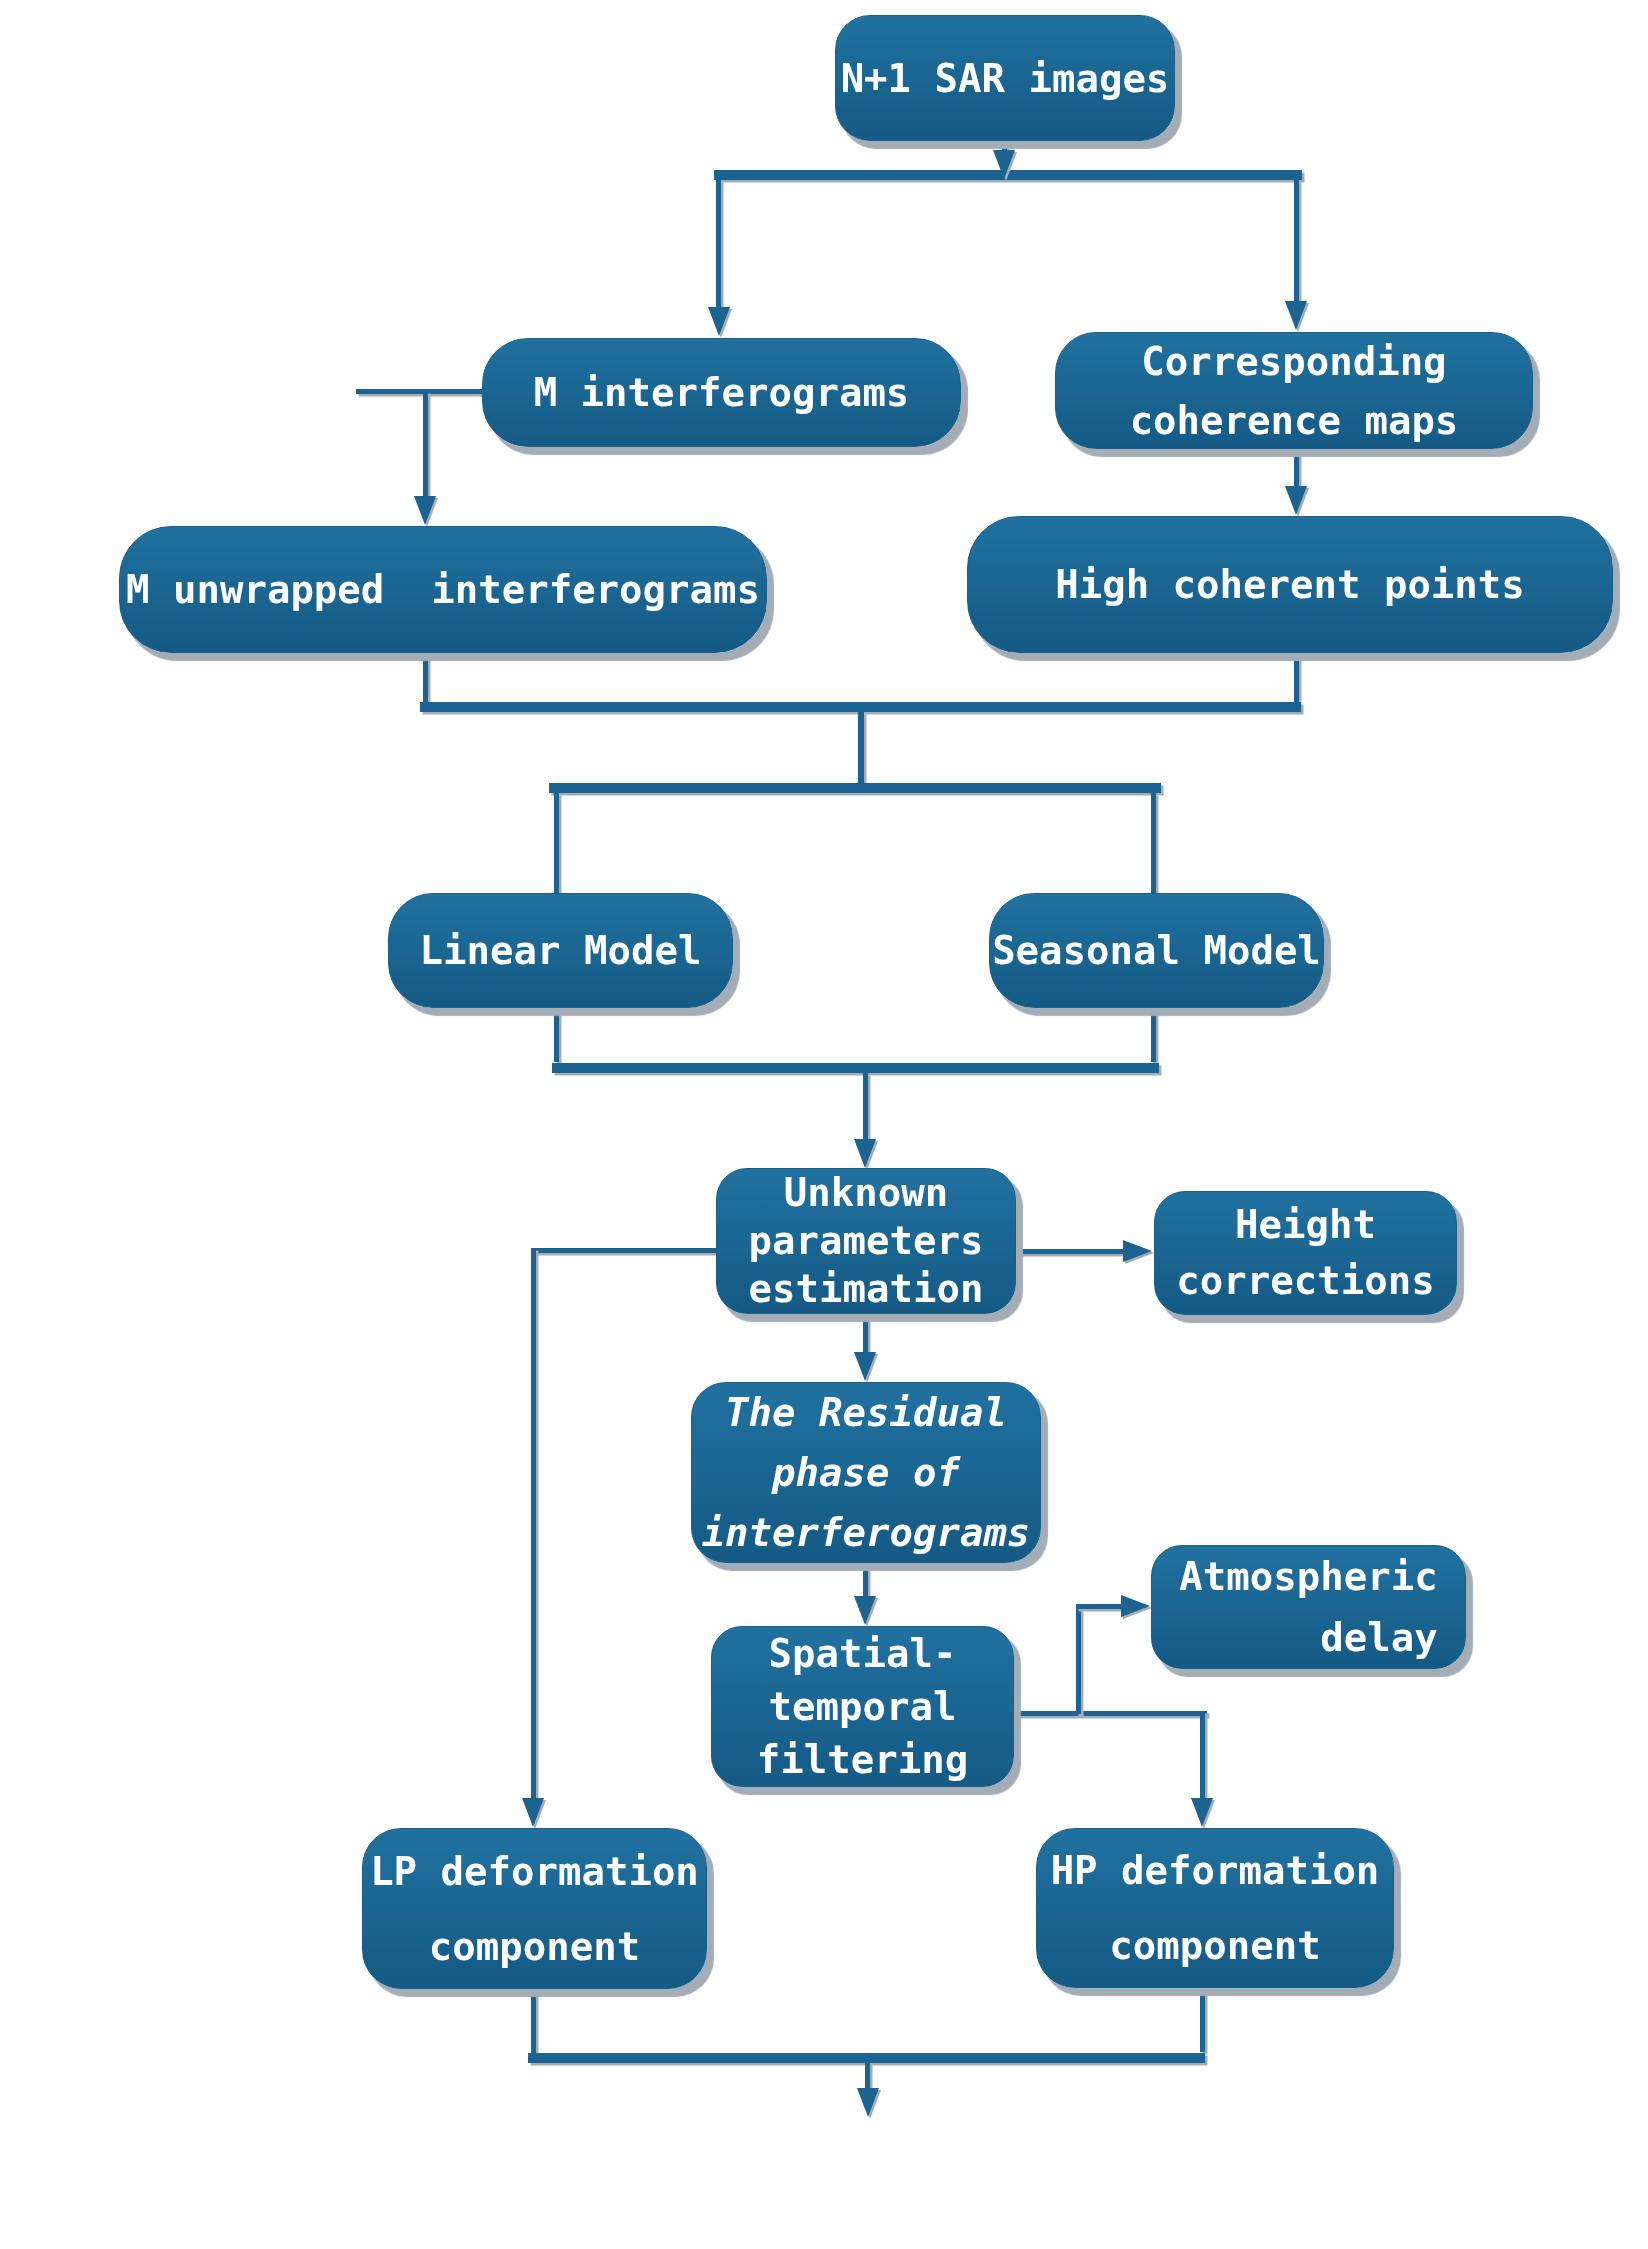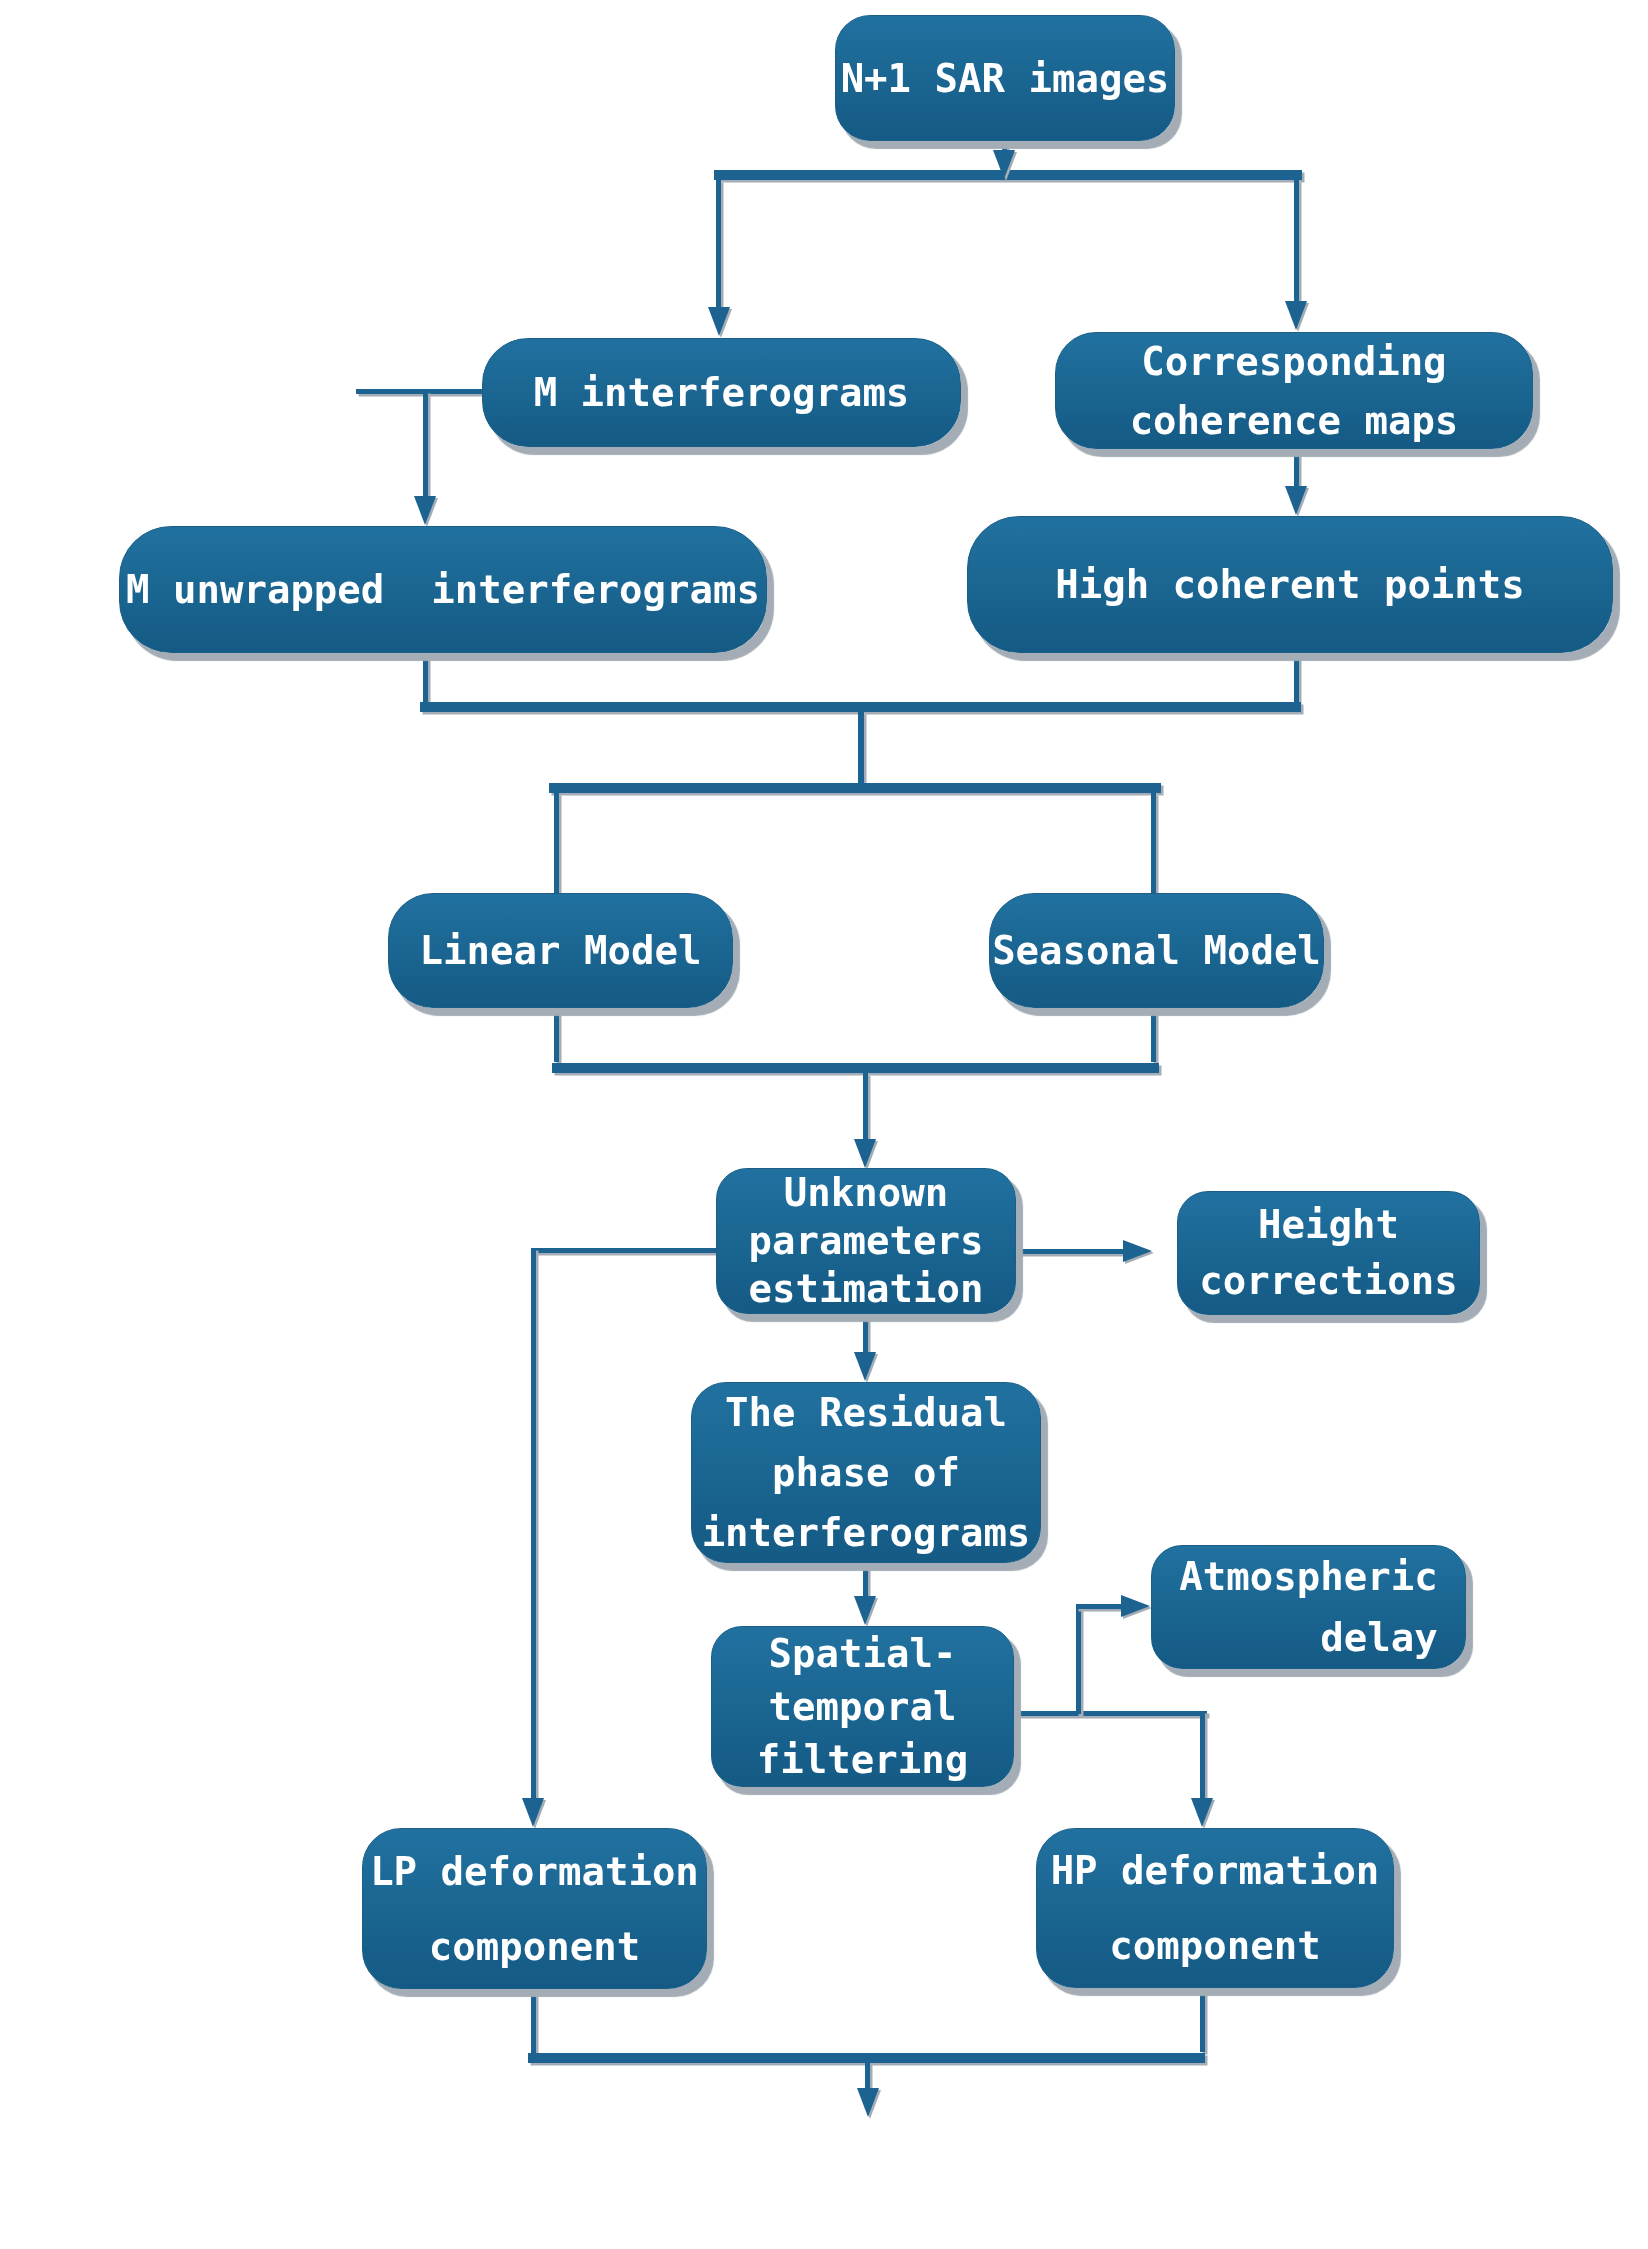--- a/index.html
+++ b/index.html
@@ -105,24 +105,24 @@
   <div class="node" style="left:967px;top:516px;width:644px;height:135px;border-radius:52px;">High coherent points</div>
 
   <div class="node" style="left:388px;top:893px;width:343px;height:113px;border-radius:45px;">Linear Model</div>
 
   <div class="node" style="left:989px;top:893px;width:333px;height:113px;border-radius:45px;">Seasonal Model</div>
 
   <div class="node" style="left:716px;top:1168px;width:298px;height:144px;border-radius:31px;line-height:48px;">Unknown
 parameters
 estimation</div>
 
-  <div class="node" style="left:1154px;top:1191px;width:301px;height:122px;border-radius:31px;line-height:56px;margin-left:23px;">Height
+  <div class="node" style="left:1154px;top:1191px;width:301px;height:122px;border-radius:31px;line-height:56px;">Height
 corrections</div>
 
-  <div class="node" style="left:691px;top:1382px;width:348px;height:179px;border-radius:35px;line-height:60px;">The Residual
+  <div class="node" style="left:691px;top:1382px;width:348px;height:179px;border-radius:35px;line-height:60px;font-style:italic;">The Residual
 phase of
 interferograms</div>
 
   <div class="node" style="left:711px;top:1626px;width:301px;height:159px;border-radius:31px;line-height:53px;">Spatial-
 temporal
 filtering</div>
 
   <div class="node" style="left:1151px;top:1545px;width:313px;height:122px;border-radius:31px;line-height:61px;text-align:right;">Atmospheric
 delay</div>
 

